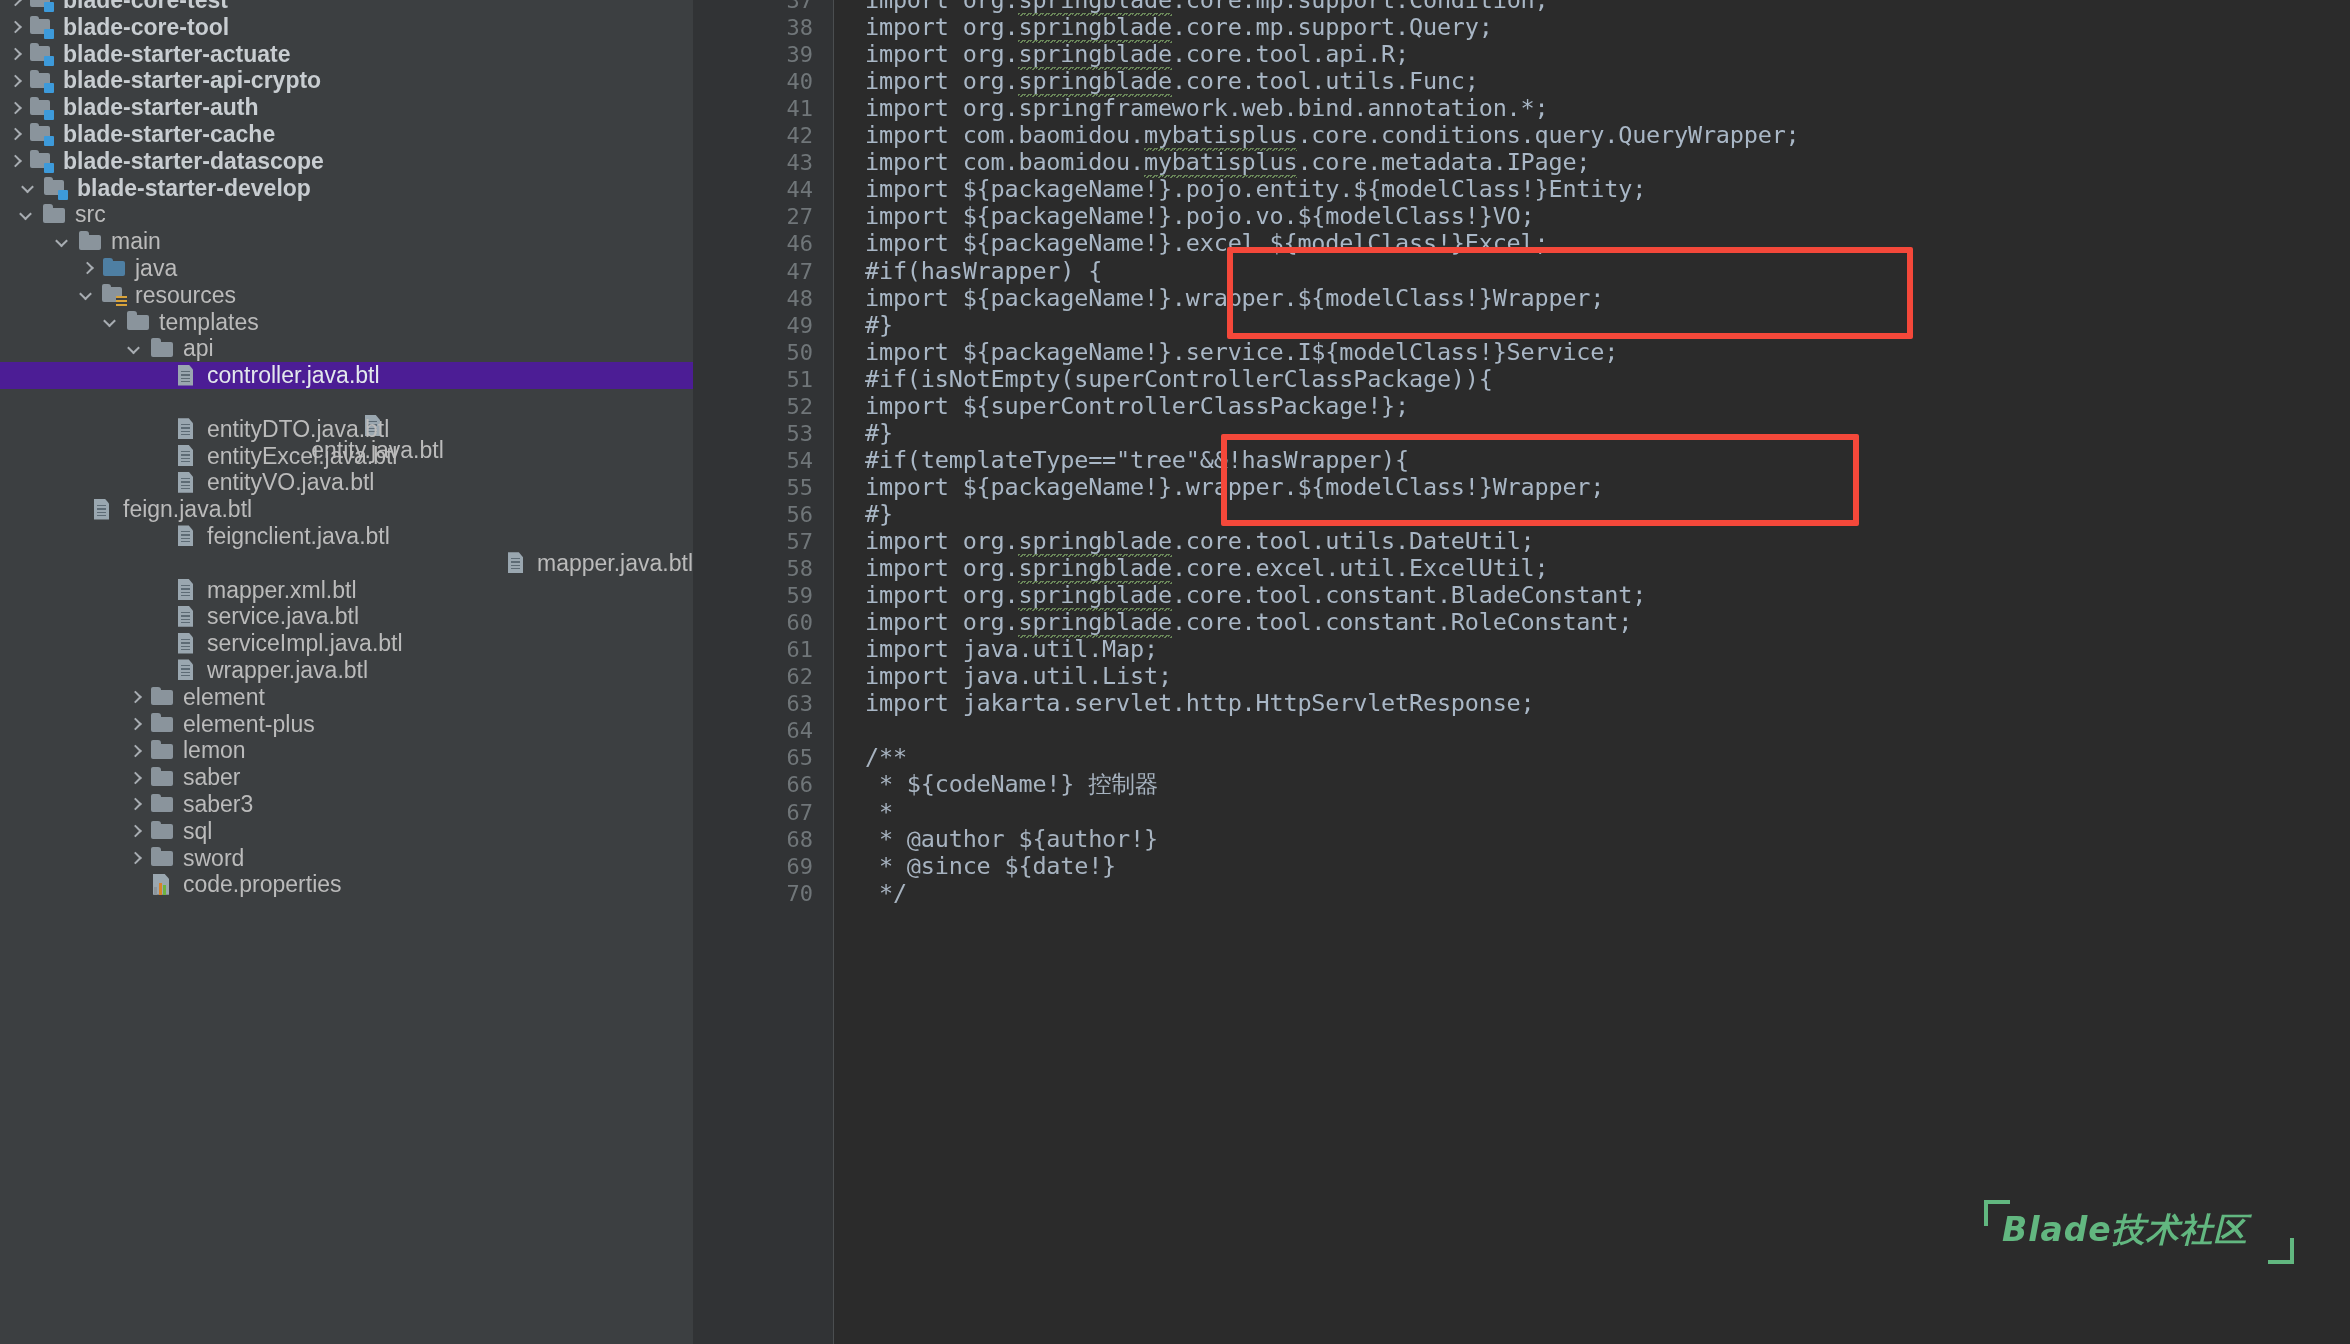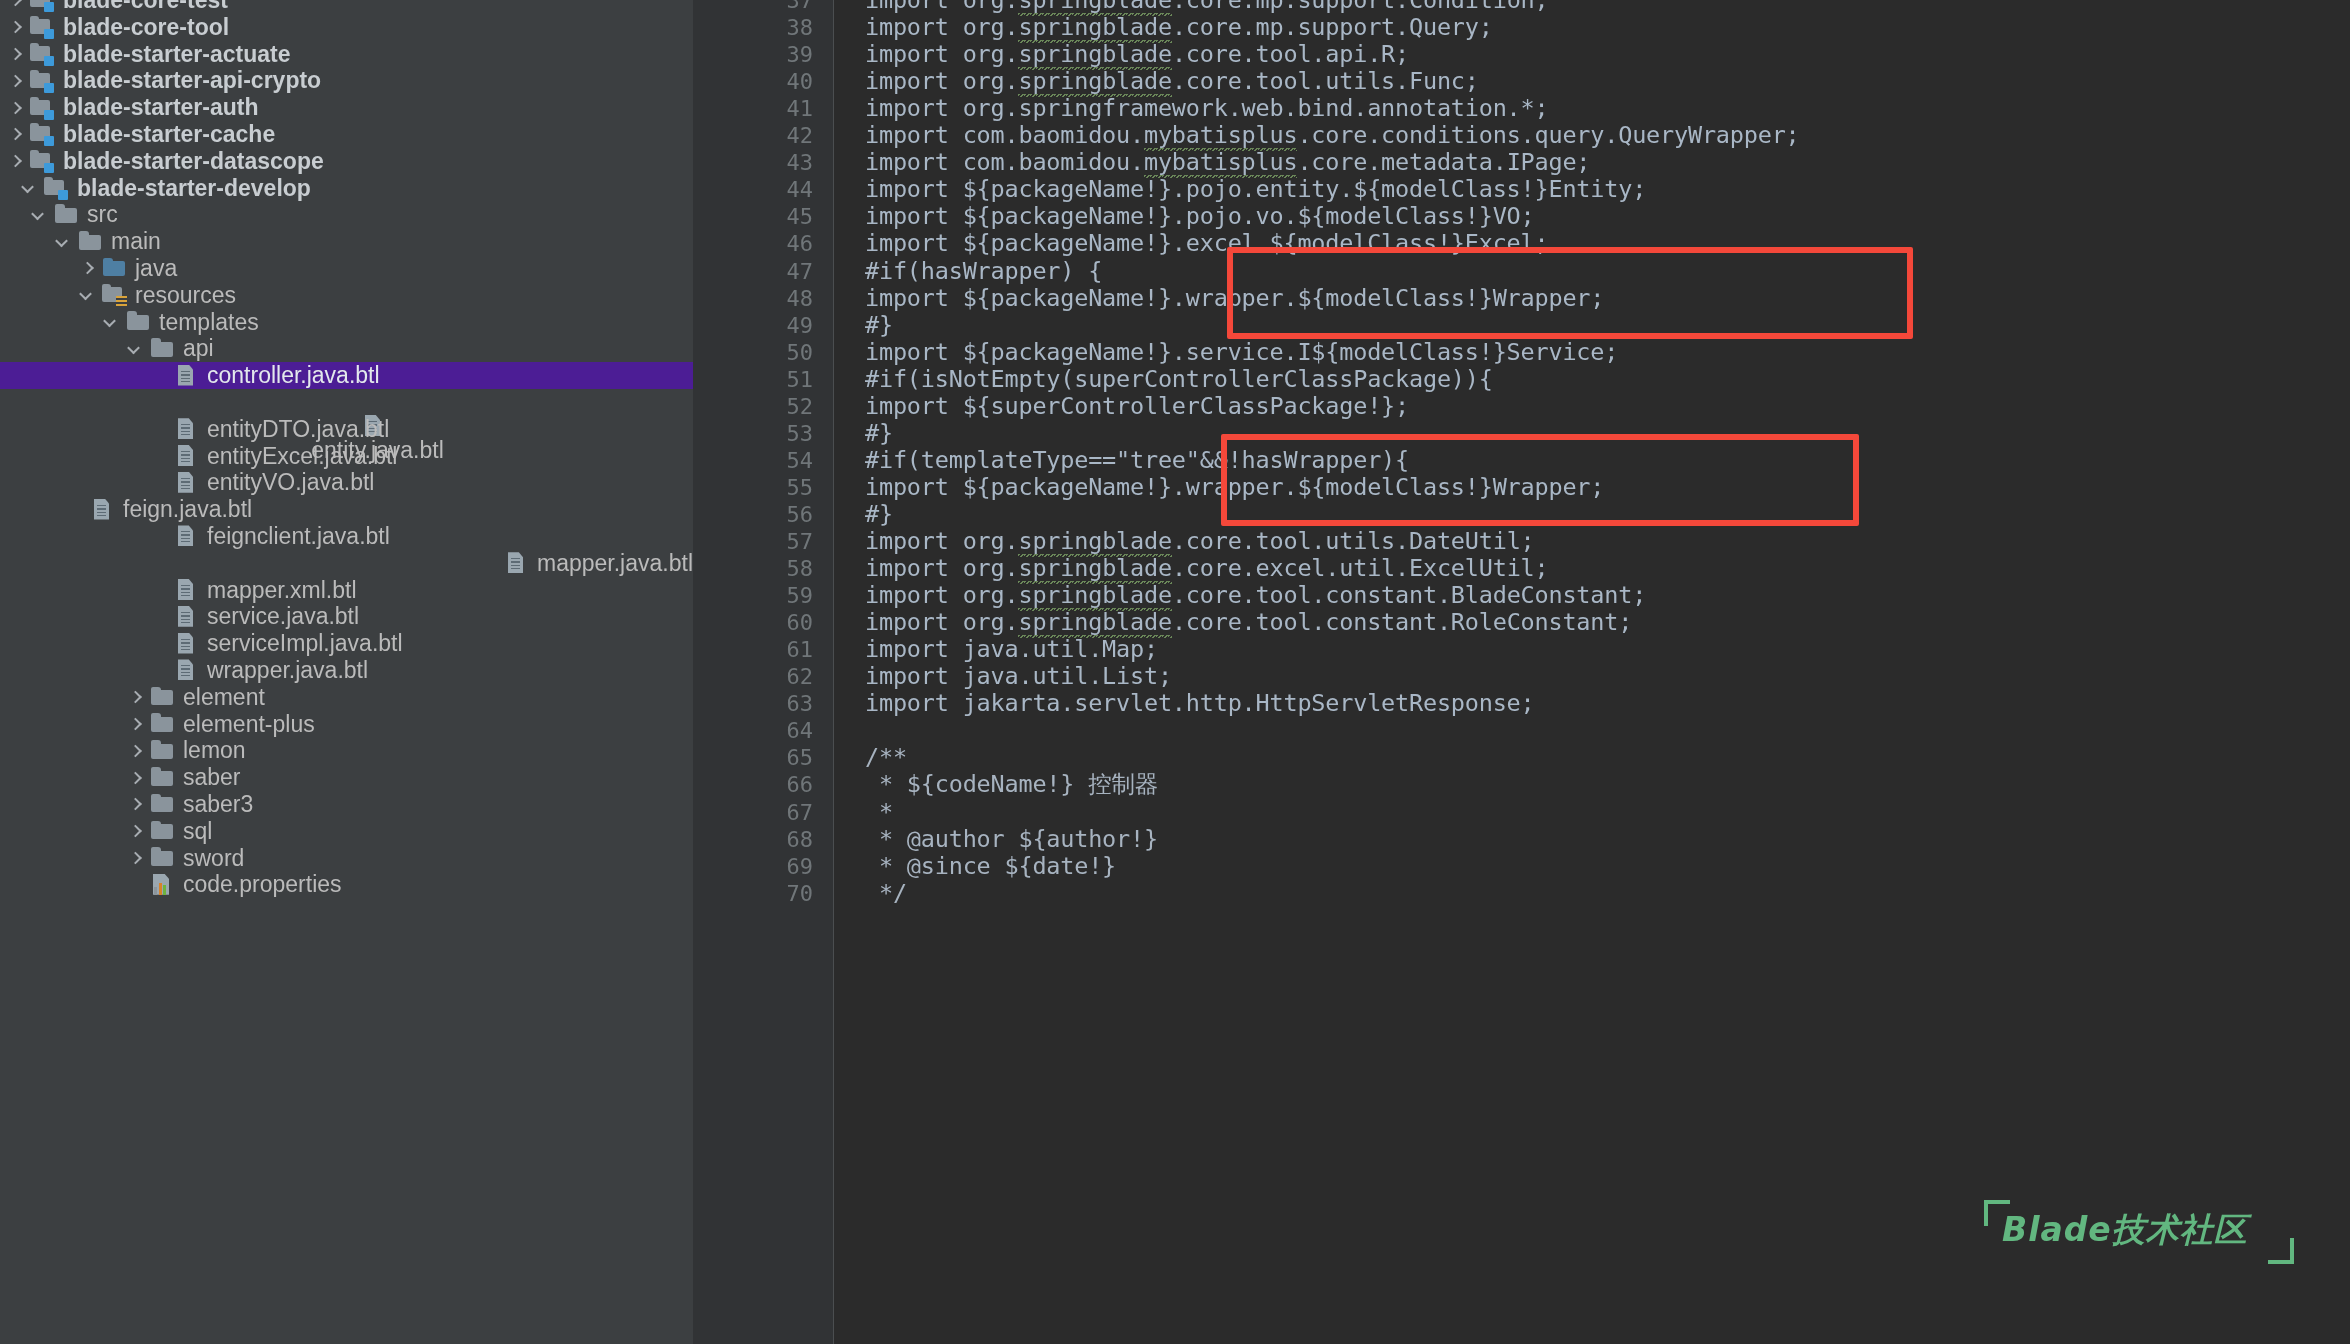--- a/index.html
+++ b/index.html
@@ -290,21 +290,21 @@
         </div>
         <div class="tree-row module" style="position: absolute; left: 0px; right: 0px; top: 174.6px; padding-left: 20px;">
           <span class="twisty open">
             <i></i>
           </span>
           <span class="ic module">
             <span class="badge"></span>
           </span>
           <span class="tree-label">blade-starter-develop</span>
         </div>
-        <div class="tree-row" style="position: absolute; left: 16px; right: 0px; top: 201.4px; padding-left: 14px;">
+        <div class="tree-row" style="position: absolute; left: 4px; right: 0px; top: 201.4px; padding-left: 14px;">
           <span class="twisty open">
             <i></i>
           </span>
           <span class="ic folder"></span>
           <span class="tree-label">src</span>
         </div>
         <div class="tree-row" style="position: absolute; left: 0px; right: 0px; top: 228.2px; padding-left: 54px;">
           <span class="twisty open">
             <i></i>
           </span>
@@ -468,21 +468,21 @@
     <div id="gutter"></div>
     <div id="code-lines">
         <div class="cl" style="position: absolute; left: 0px; right: 0px; top: -13px;"><span class="lnum">37</span><span class="ctext">import org.<span class="sq">springblade</span>.core.mp.support.Condition;</span></div>
         <div class="cl" style="position: absolute; left: 0px; right: 0px; top: 14.05px;"><span class="lnum">38</span><span class="ctext">import org.<span class="sq">springblade</span>.core.mp.support.Query;</span></div>
         <div class="cl" style="position: absolute; left: 0px; right: 0px; top: 41.1px;"><span class="lnum">39</span><span class="ctext">import org.<span class="sq">springblade</span>.core.tool.api.R;</span></div>
         <div class="cl" style="position: absolute; left: 0px; right: 0px; top: 68.15px;"><span class="lnum">40</span><span class="ctext">import org.<span class="sq">springblade</span>.core.tool.utils.Func;</span></div>
         <div class="cl" style="position: absolute; left: 0px; right: 0px; top: 95.2px;"><span class="lnum">41</span><span class="ctext">import org.springframework.web.bind.annotation.*;</span></div>
         <div class="cl" style="position: absolute; left: 0px; right: 0px; top: 122.25px;"><span class="lnum">42</span><span class="ctext">import com.baomidou.<span class="sq">mybatisplus</span>.core.conditions.query.QueryWrapper;</span></div>
         <div class="cl" style="position: absolute; left: 0px; right: 0px; top: 149.3px;"><span class="lnum">43</span><span class="ctext">import com.baomidou.<span class="sq">mybatisplus</span>.core.metadata.IPage;</span></div>
         <div class="cl" style="position: absolute; left: 0px; right: 0px; top: 176.35px;"><span class="lnum">44</span><span class="ctext">import ${packageName!}.pojo.entity.${modelClass!}Entity;</span></div>
-        <div class="cl" style="position: absolute; left: 0px; right: 0px; top: 203.4px;"><span class="lnum">45</span><span class="ctext">import ${packageName!}.pojo.vo.${modelClass!}VO;</span></div>
+        <div class="cl" style="position: absolute; left: 0px; right: 0px; top: 203.4px;"><span class="lnum">27</span><span class="ctext">import ${packageName!}.pojo.vo.${modelClass!}VO;</span></div>
         <div class="cl" style="position: absolute; left: 0px; right: 0px; top: 230.45px;"><span class="lnum">46</span><span class="ctext">import ${packageName!}.excel.${modelClass!}Excel;</span></div>
         <div class="cl" style="position: absolute; left: 0px; right: 0px; top: 257.5px;"><span class="lnum">47</span><span class="ctext">#if(hasWrapper) {</span></div>
         <div class="cl" style="position: absolute; left: 0px; right: 0px; top: 284.55px;"><span class="lnum">48</span><span class="ctext">import ${packageName!}.wrapper.${modelClass!}Wrapper;</span></div>
         <div class="cl" style="position: absolute; left: 0px; right: 0px; top: 311.6px; text-decoration: underline;"><span class="lnum">49</span><span class="ctext">#}</span></div>
         <div class="cl" style="position: absolute; left: 0px; right: 0px; top: 338.65px;"><span class="lnum">50</span><span class="ctext">import ${packageName!}.service.I${modelClass!}Service;</span></div>
         <div class="cl" style="position: absolute; left: 0px; right: 0px; top: 365.7px;"><span class="lnum">51</span><span class="ctext">#if(isNotEmpty(superControllerClassPackage)){</span></div>
         <div class="cl" style="position: absolute; left: 0px; right: 0px; top: 392.75px;"><span class="lnum">52</span><span class="ctext">import ${superControllerClassPackage!};</span></div>
         <div class="cl" style="position: absolute; left: 0px; right: 0px; top: 419.8px;"><span class="lnum">53</span><span class="ctext">#}</span></div>
         <div class="cl" style="position: absolute; left: 0px; right: 0px; top: 446.85px;"><span class="lnum">54</span><span class="ctext">#if(templateType=="tree"&amp;&amp;!hasWrapper){</span></div>
         <div class="cl" style="position: absolute; left: 0px; right: 0px; top: 473.9px;"><span class="lnum">55</span><span class="ctext">import ${packageName!}.wrapper.${modelClass!}Wrapper;</span></div>

